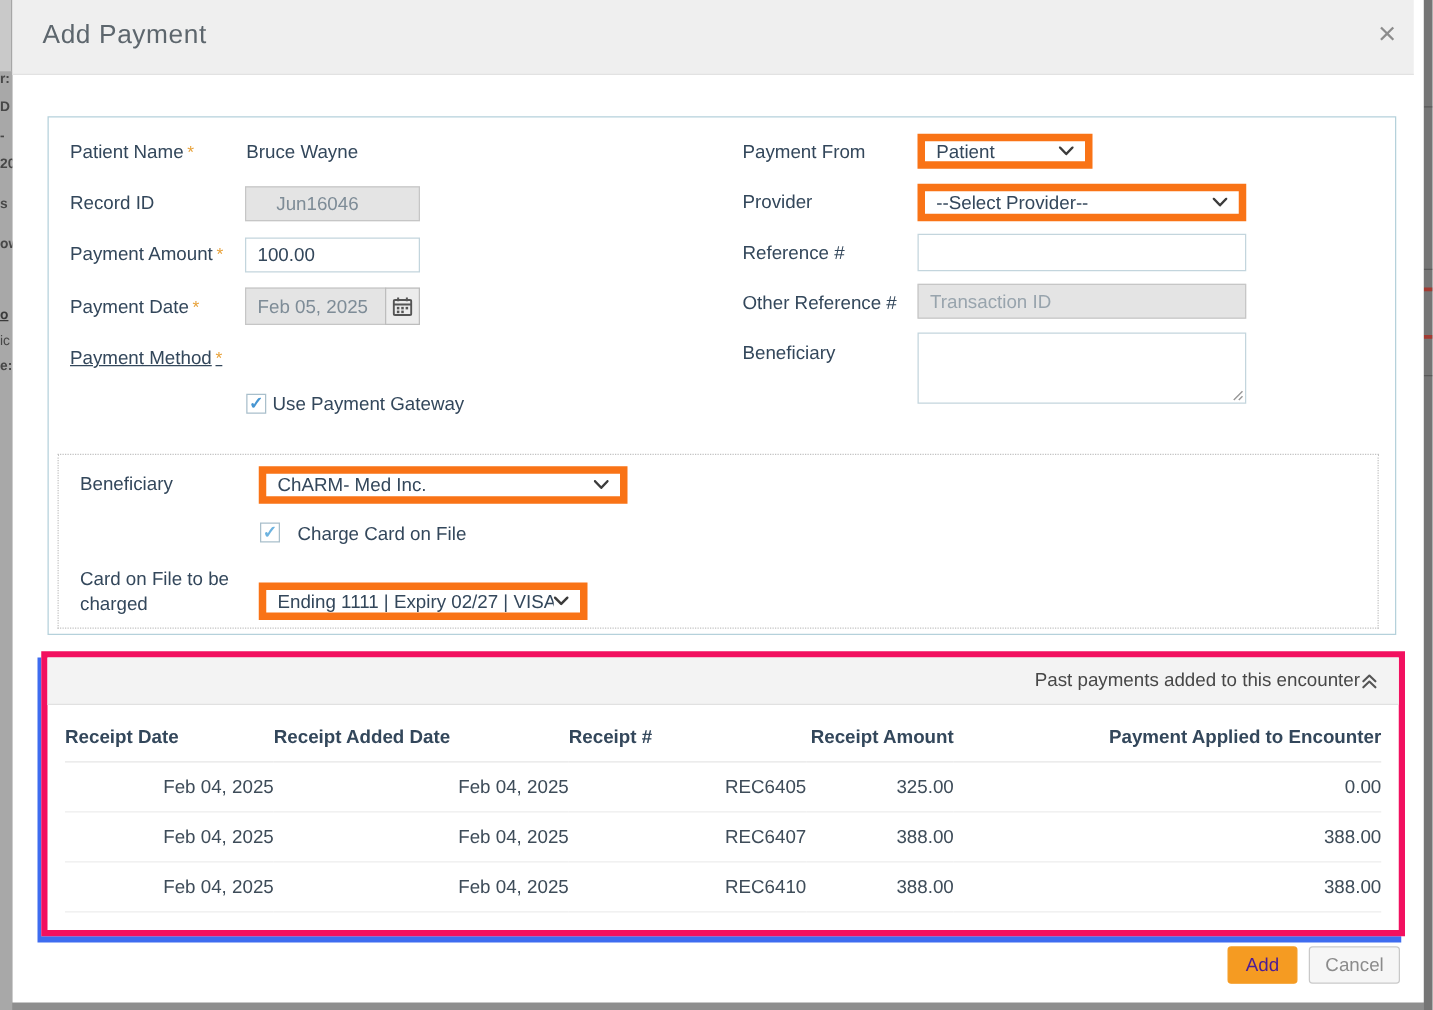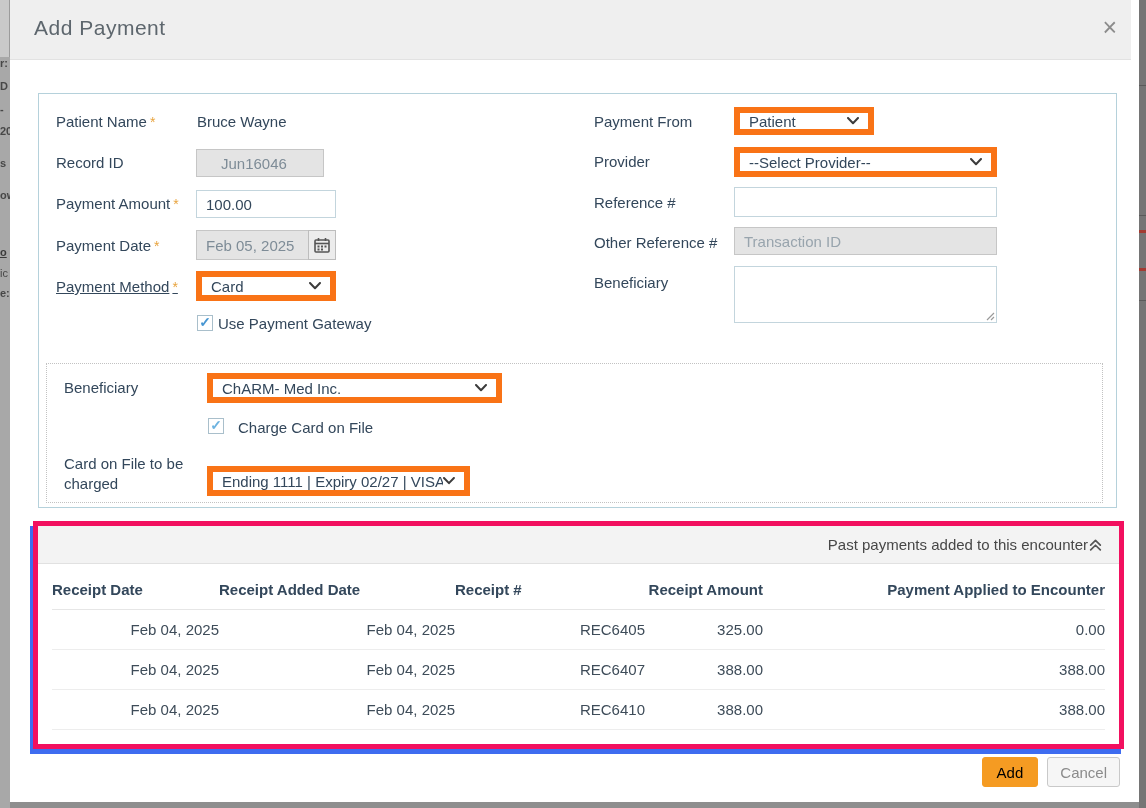--- a/index.html
+++ b/index.html
@@ -39,21 +39,21 @@
   .cbx.light .tick { color:var(--check_blue_light,#6db3e0); }
   .cbx-label { position:absolute; font-size:15px; color:#33475b; white-space:nowrap; }
 
   
   .lbl-patient   { left:17px; top:19px; }
   .lbl-record    { left:17px; top:60px; }
   .lbl-amount    { left:17px; top:101px; }
   .lbl-date      { left:17px; top:143px; }
   .lbl-method    { left:17px; top:184px;text-decoration:underline; }
   .patient-value { left:158px; top:19px; }
-  .in-record  { left:157px; top:55px;  width:128px;padding-left:24px; }
+  .in-record  { left:157px; top:55px;  width:140px;padding-left:24px; }
   .in-amount  { left:157px; top:96px;  width:140px; }
   .in-date    { left:157px; top:136px; width:113px; height:30px; }
   .btn-cal    { left:269px; top:136px; }
   .sel-method { left:157px; top:177px; width:140px; }
   .cbx-gateway      { left:158px; top:221px; }
   .cbx-gateway-lbl  { left:179px; top:221px; }
 
   
   .lbl-from   { left:555px; top:19px; }
   .lbl-provider { left:555px; top:59px; }
@@ -86,21 +86,21 @@
   .collapse-btn { background:none; border:none; cursor:pointer; display:flex; align-items:center; }
   .past-table { width:calc(100% - 28px); margin:0 14px; border-collapse:collapse; table-layout:fixed; }
   .past-table th { font-size:15px; font-weight:700; color:#33475b; text-align:left; padding:17px 0 11px 0; border-bottom:1px solid #e6e6e6; }
   .past-table td { font-size:15px; color:#3e4c59; text-align:right; padding:11px 0; border-bottom:1px solid #ededed; }
   .past-table .num { text-align:right; }
   .col-c1{width:167px;} .col-c2{width:236px;} .col-c3{width:190px;} .col-c4{width:118px;} .col-c5{width:auto;}
 
   
   .footer { position:absolute; right:19px; top:757px; display:flex; gap:9px; }
   .btn { height:30px; font-size:15px; border-radius:3px; cursor:pointer; font-family:"Liberation Sans", sans-serif; }
-  .btn-add { background:var(--accent_orange,#f59b22); color:#000000; border:1px solid var(--accent_orange,#f59b22); padding:0 14px; }
+  .btn-add { background:var(--accent_orange,#f59b22); color:#4c1d95; border:1px solid var(--accent_orange,#f59b22); padding:0 14px; }
   .btn-cancel { background:#f6f6f6; color:#8b8b8b; border:1px solid #c9c9c9; padding:0 12px; }
 </style>
 </head>
 <body>
 
 <div class="bg-left">
   <div class="bg-left-top"></div>
   <span class="frag f0">r:</span>
   <span class="frag f1">D</span>
   <span class="frag f2">-</span>
@@ -148,26 +148,20 @@
           <line x1="11.5" y1="1" x2="11.5" y2="4" stroke="#555" stroke-width="1.6"></line>
           <rect x="3.5" y="8.5" width="2" height="2" fill="#555"></rect>
           <rect x="7" y="8.5" width="2" height="2" fill="#555"></rect>
           <rect x="10.5" y="8.5" width="2" height="2" fill="#555"></rect>
           <rect x="3.5" y="11.5" width="2" height="2" fill="#555"></rect>
           <rect x="7" y="11.5" width="2" height="2" fill="#555"></rect>
         </svg>
     </button>
 
     <span class="lbl lbl-method"><span>Payment Method</span><span class="req">*</span></span>
-    <div class="sel sel-method">
-      <span class="sel-value">Card</span>
-      <svg width="12" height="8" viewBox="0 0 12 8">
-          <path d="M1 1 L6 6.2 L11 1" fill="none" stroke="#3c3c3c" stroke-width="2" stroke-linecap="round" stroke-linejoin="round"></path>
-        </svg>
-    </div>
 
     <div class="cbx cbx-gateway">
         <span class="tick">✓</span>
       </div>
     <span class="cbx-label cbx-gateway-lbl">Use Payment Gateway</span>
 
     <span class="lbl lbl-from">Payment From</span>
     <div class="sel sel-from">
       <span class="sel-value">Patient</span>
       <svg width="12" height="8" viewBox="0 0 12 8">

